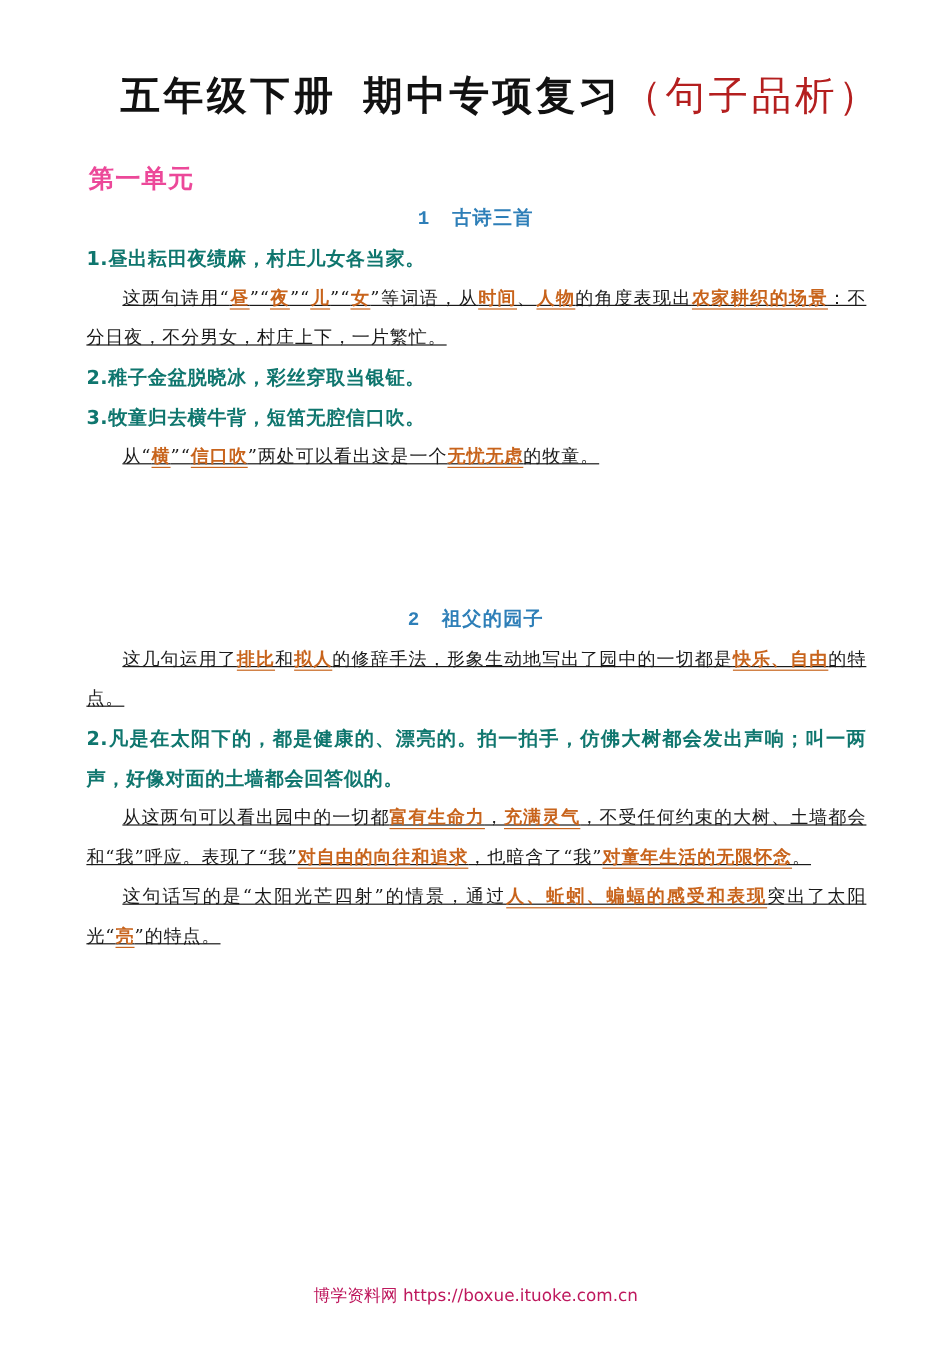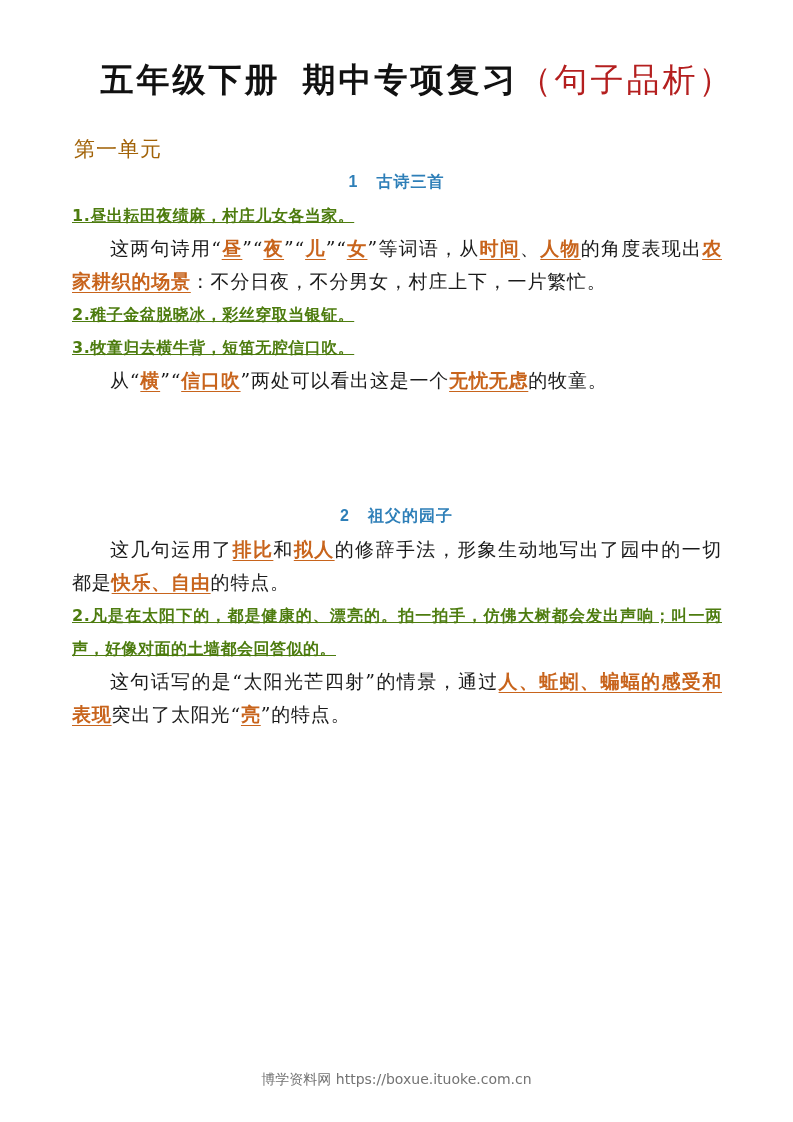--- a/index.html
+++ b/index.html
@@ -3,36 +3,36 @@
 <meta charset="utf-8">
 <style>
   html, body { margin: 0; padding: 0; background: #ffffff; }
   body { width: 793px; height: 1122px; position: relative; overflow: hidden;
          font-family: "DejaVu Serif", "Liberation Serif", serif; color: #1a1a1a; }
   .page-title { position: absolute; top: 58px; left: 0; width: 793px; text-align: center;
                 font-size: 33px; font-weight: bold; letter-spacing: 3px; color: #111;
                 font-family: "DejaVu Sans", "Liberation Sans", sans-serif; padding-left: 21px; }
   .page-title .red { color: #b41f1f; font-weight: normal; }
   .page-title .gap { display: inline-block; width: 22px; }
-  .unit { position: absolute; left: 74px; top: 135px; font-size: 21px; font-weight: normal;
-          color: #a16207; font-family: "DejaVu Sans", "Liberation Sans", sans-serif; letter-spacing: 1px; text-align: center; }
+  .unit { position: absolute; left: 74px; top: 135px; font-size: 21px; font-weight: bold;
+          color: #ec4899; font-family: "DejaVu Sans", "Liberation Sans", sans-serif; letter-spacing: 1px; text-align: center; }
   .lesson { position: absolute; left: 0; width: 793px; text-align: center;
             font-size: 16px; font-weight: bold; color: #2e7fb8;
-            font-family: Liberation Sans, sans-serif; letter-spacing: 1px; }
+            font-family: Liberation Mono, monospace; letter-spacing: 1px; }
   .lesson .num { margin-right: 18px; }
   .block { position: absolute; left: 72px; width: 650px; }
-  .q { font-size: 16px; font-weight: bold; line-height: 33px; color: #4d7c0f;
+  .q { font-size: 16px; font-weight: bold; line-height: 33px; color: #0f766e;
        font-family: "DejaVu Sans", "Liberation Sans", sans-serif; letter-spacing: 0.5px;
+       text-align: justify; }
+  .a { font-size: 15px; line-height: 33px; color: #1a1a1a; text-indent: 2em; letter-spacing: 0.8px;
        text-align: justify; text-decoration: underline; }
-  .a { font-size: 19px; line-height: 33px; color: #1a1a1a; text-indent: 2em; letter-spacing: 0.8px;
-       text-align: justify; }
   .hl { color: #c8641c; font-weight: bold; text-decoration: underline; text-decoration-color: #c8641c;
         text-underline-offset: 4px; font-family: "DejaVu Sans", "Liberation Sans", sans-serif; }
   .footer { position: absolute; top: 1071px; left: 0; width: 793px; text-align: center;
-            font-size: 14px; color: #737373; font-family: "DejaVu Sans", "Liberation Sans", sans-serif; }
+            font-size: 14px; color: #be185d; font-family: "DejaVu Sans", "Liberation Sans", sans-serif; }
 </style>
 </head>
 <body>
 
 <div class="page-title">
   <span>五年级下册</span><span class="gap"></span><span>期中专项复习</span><span class="red">（句子品析）</span>
 </div>
 
 <div class="unit">第一单元</div>
 
@@ -48,16 +48,17 @@
   <div class="a"><span>从“</span><span class="hl">横</span><span>”“</span><span class="hl">信口吹</span><span>”两处可以看出这是一个</span><span class="hl">无忧无虑</span><span>的牧童。</span></div>
 </div>
 
 <div class="lesson" style="top:506px">
   <span class="num">2</span><span>祖父的园子</span>
 </div>
 
 <div class="block" style="top:533px">
   <div class="a"><span>这几句运用了</span><span class="hl">排比</span><span>和</span><span class="hl">拟人</span><span>的修辞手法，形象生动地写出了园中的一切都是</span><span class="hl">快乐、自由</span><span>的特点。</span></div>
   <div class="q">2.凡是在太阳下的，都是健康的、漂亮的。拍一拍手，仿佛大树都会发出声响；叫一两声，好像对面的土墙都会回答似的。</div>
+  <div class="a"><span>从这两句可以看出园中的一切都</span><span class="hl">富有生命力</span><span>，</span><span class="hl">充满灵气</span><span>，不受任何约束的大树、土墙都会和“我”呼应。表现了“我”</span><span class="hl">对自由的向往和追求</span><span>，也暗含了“我”</span><span class="hl">对童年生活的无限怀念</span><span>。</span></div>
   <div class="a"><span>这句话写的是“太阳光芒四射”的情景，通过</span><span class="hl">人、蚯蚓、蝙蝠的感受和表现</span><span>突出了太阳光“</span><span class="hl">亮</span><span>”的特点。</span></div>
 </div>
 
 <div class="footer">博学资料网 https://boxue.ituoke.com.cn</div>
 
 </body></html>

